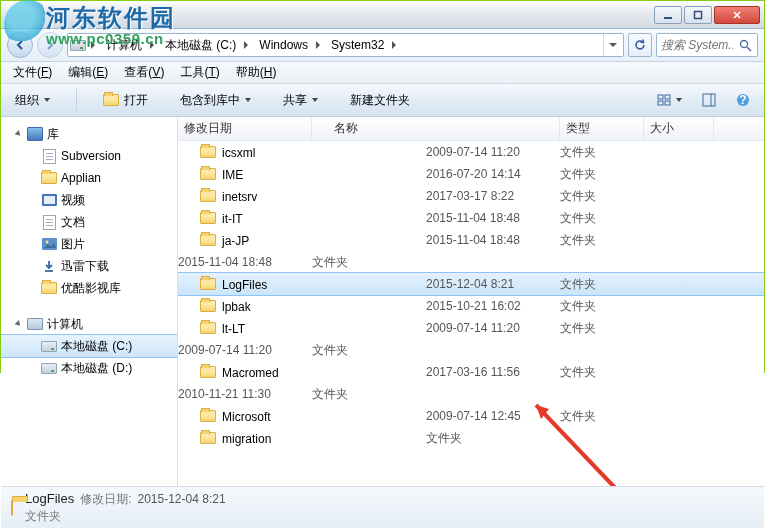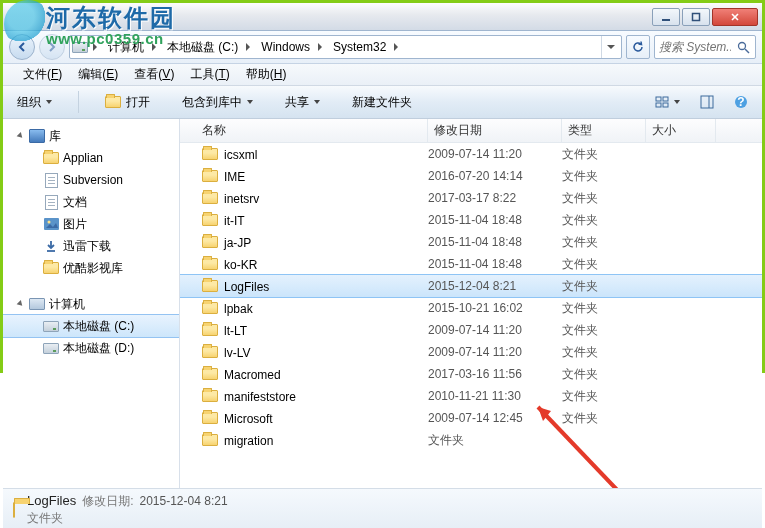--- a/index.html
+++ b/index.html
@@ -1,35 +1,35 @@
 <!DOCTYPE html>
 <html><head>
 <meta charset="utf-8">
 <style>
 *{margin:0;padding:0;box-sizing:border-box;font-family:"Microsoft YaHei","Segoe UI",Tahoma,sans-serif;font-size:12px}
 body{background:#fff;width:765px;height:528px;position:relative;overflow:hidden}
-.outer{border:3px solid #84cc16;width:765px;height:373px;background:#fef9c3}
+.outer{border:1px solid #84cc16;width:765px;height:373px;background:#fef9c3}
 .titlebar{height:28px;background:linear-gradient(#fdfdfd,#e6e9ee 45%,#d3dbe6);border-bottom:1px solid #9fb5cf;display:flex;align-items:center;justify-content:flex-end;padding:0 4px}
 .tb-btn{width:28px;height:18px;margin-left:2px;border:1px solid #8aa0b9;border-radius:2px;display:flex;align-items:center;justify-content:center;background:linear-gradient(#f3f7fb,#d8e2ee);cursor:pointer}
 .tb-btn.close{width:46px;background:linear-gradient(#f08077,#d3483a);border-color:#a23428;color:#fff}
 .tb-btn svg{width:10px;height:10px}
 .navbar{height:33px;background:linear-gradient(#f7fbff,#e7eff8);border-bottom:1px solid #c5d3e4;display:flex;align-items:center;padding:2px 6px;gap:4px}
 .nav-btn{width:26px;height:26px;border-radius:50%;border:1px solid #9bb2cc;background:linear-gradient(#eaf3fc,#c7dbef);display:flex;align-items:center;justify-content:center;cursor:pointer}
 .nav-btn.disabled{opacity:.55}
 .addr{flex:1;height:24px;border:1px solid #9fb5cf;background:#fff;display:flex;align-items:center;gap:0;padding:0 2px;border-radius:2px}
 .crumb{display:flex;align-items:center;height:22px;padding:0 3px 0 6px;cursor:pointer;white-space:nowrap}
 .crumb-sep{width:14px;height:22px;display:flex;align-items:center;justify-content:center;cursor:pointer}
 .crumb-sep::after{content:"";width:0;height:0;border-left:4px solid #555;border-top:4px solid transparent;border-bottom:4px solid transparent}
 .addr-drop{width:18px;height:22px;border-left:1px solid #d0d9e4;display:flex;align-items:center;justify-content:center;cursor:pointer}
 .addr-drop::after{content:"";width:0;height:0;border-top:4px solid #555;border-left:4px solid transparent;border-right:4px solid transparent}
 .refresh{width:24px;height:24px;border:1px solid #9fb5cf;background:linear-gradient(#f7fbff,#e7eff8);display:flex;align-items:center;justify-content:center;cursor:pointer;border-radius:2px;color:#2a5a9c}
 .search{width:102px;height:24px;border:1px solid #9fb5cf;background:#fff;display:flex;align-items:center;padding:0 4px;border-radius:2px}
 .search input{border:none;outline:none;width:72px;color:#888;font-style:italic}
 .search-ico{color:#4a6b9a;margin-left:auto}
-.menubar{height:22px;background:linear-gradient(#f6f9fc,#eaf0f7);border-bottom:1px solid #d0d9e4;display:flex;align-items:flex-start;padding:0 12px}
+.menubar{height:22px;background:linear-gradient(#f6f9fc,#eaf0f7);border-bottom:1px solid #d0d9e4;display:flex;align-items:flex-start;padding:0 4px}
 .menu-item{padding:2px 8px;cursor:pointer}
 .menu-item u{text-decoration:underline}
 .toolbar{height:33px;background:linear-gradient(#f7fafd,#e2ecf6 50%,#d5e3f0);border-bottom:1px solid #c0cedd;display:flex;align-items:center;padding:0 6px;gap:16px}
 .tool{padding:4px 8px;cursor:pointer;display:flex;align-items:center;gap:5px;border-radius:2px}
 .tool .caret{width:0;height:0;border-top:4px solid #444;border-left:3px solid transparent;border-right:3px solid transparent}
 .tool-sep{width:1px;height:22px;background:#c4d2e0;margin:0 2px}
 .tool-right{margin-left:auto;display:flex;align-items:center;gap:4px}
 .content{display:flex;height:369px}
 .sidebar{width:177px;border-right:1px solid #d8e0ea;overflow:auto;padding:6px 0;background:#fff}
 .tree-group{margin-bottom:14px}
@@ -219,29 +219,38 @@
       <div class="tree-group">
         <div class="tree-item">
             <span class="tree-arrow exp"></span>
             <span class="ico16">
               <span class="lib-ico"></span>
             </span>
             <span>库</span>
           </div>
         <div class="tree-item child">
             <span class="ico16">
+              <span class="doc-ico"></span>
+            </span>
+            <span>Subversion</span>
+          </div>
+        <div class="tree-item child">
+            <span class="ico16">
               <span class="folder-ico"></span>
             </span>
             <span>Applian</span>
           </div>
         <div class="tree-item child">
             <span class="ico16">
-              <span class="doc-ico"></span>
-            </span>
-            <span>Subversion</span>
+              <svg width="15" height="12" viewBox="0 0 15 12">
+                <rect x="0" y="0" width="15" height="12" fill="#4476b9" rx="1"></rect>
+                <rect x="2" y="2" width="11" height="8" fill="#e6eff8"></rect>
+              </svg>
+            </span>
+            <span>视频</span>
           </div>
         <div class="tree-item child">
             <span class="ico16">
               <span class="doc-ico"></span>
             </span>
             <span>文档</span>
           </div>
         <div class="tree-item child">
             <span class="ico16">
               <svg width="15" height="12" viewBox="0 0 15 12">
@@ -286,26 +295,26 @@
             <span class="ico16">
               <span class="drive-ico"></span>
             </span>
             <span>本地磁盘 (D:)</span>
           </div>
       </div>
     </div>
 
     <div class="list">
       <div class="list-head">
+        <div class="lh lh-date">
+            <span>修改日期</span>
+          </div>
         <div class="lh lh-name">
             <span>名称</span>
           </div>
-        <div class="lh lh-date">
-            <span>修改日期</span>
-          </div>
         <div class="lh lh-type">
             <span>类型</span>
           </div>
         <div class="lh lh-size">
             <span>大小</span>
           </div>
       </div>
       <div id="rows">
           <div class="row">
             <div class="cell-name">
@@ -356,26 +365,20 @@
               <span class="ico16">
                 <span class="folder-ico"></span>
               </span>
               <span>ja-JP</span>
             </div>
             <div class="cell-date">2015-11-04 18:48</div>
             <div class="cell-type">文件夹</div>
             <div class="cell-size"></div>
           </div>
           <div class="row">
-            <div class="cell-name">
-              <span class="ico16">
-                <span class="folder-ico"></span>
-              </span>
-              <span>ko-KR</span>
-            </div>
             <div class="cell-date">2015-11-04 18:48</div>
             <div class="cell-type">文件夹</div>
             <div class="cell-size"></div>
           </div>
           <div class="row sel">
             <div class="cell-name">
               <span class="ico16">
                 <span class="folder-ico"></span>
               </span>
               <span>LogFiles</span>
@@ -400,48 +403,36 @@
               <span class="ico16">
                 <span class="folder-ico"></span>
               </span>
               <span>lt-LT</span>
             </div>
             <div class="cell-date">2009-07-14 11:20</div>
             <div class="cell-type">文件夹</div>
             <div class="cell-size"></div>
           </div>
           <div class="row">
-            <div class="cell-name">
-              <span class="ico16">
-                <span class="folder-ico"></span>
-              </span>
-              <span>lv-LV</span>
-            </div>
             <div class="cell-date">2009-07-14 11:20</div>
             <div class="cell-type">文件夹</div>
             <div class="cell-size"></div>
           </div>
           <div class="row">
             <div class="cell-name">
               <span class="ico16">
                 <span class="folder-ico"></span>
               </span>
               <span>Macromed</span>
             </div>
             <div class="cell-date">2017-03-16 11:56</div>
             <div class="cell-type">文件夹</div>
             <div class="cell-size"></div>
           </div>
           <div class="row">
-            <div class="cell-name">
-              <span class="ico16">
-                <span class="folder-ico"></span>
-              </span>
-              <span>manifeststore</span>
-            </div>
             <div class="cell-date">2010-11-21 11:30</div>
             <div class="cell-type">文件夹</div>
             <div class="cell-size"></div>
           </div>
           <div class="row">
             <div class="cell-name">
               <span class="ico16">
                 <span class="folder-ico"></span>
               </span>
               <span>Microsoft</span>

